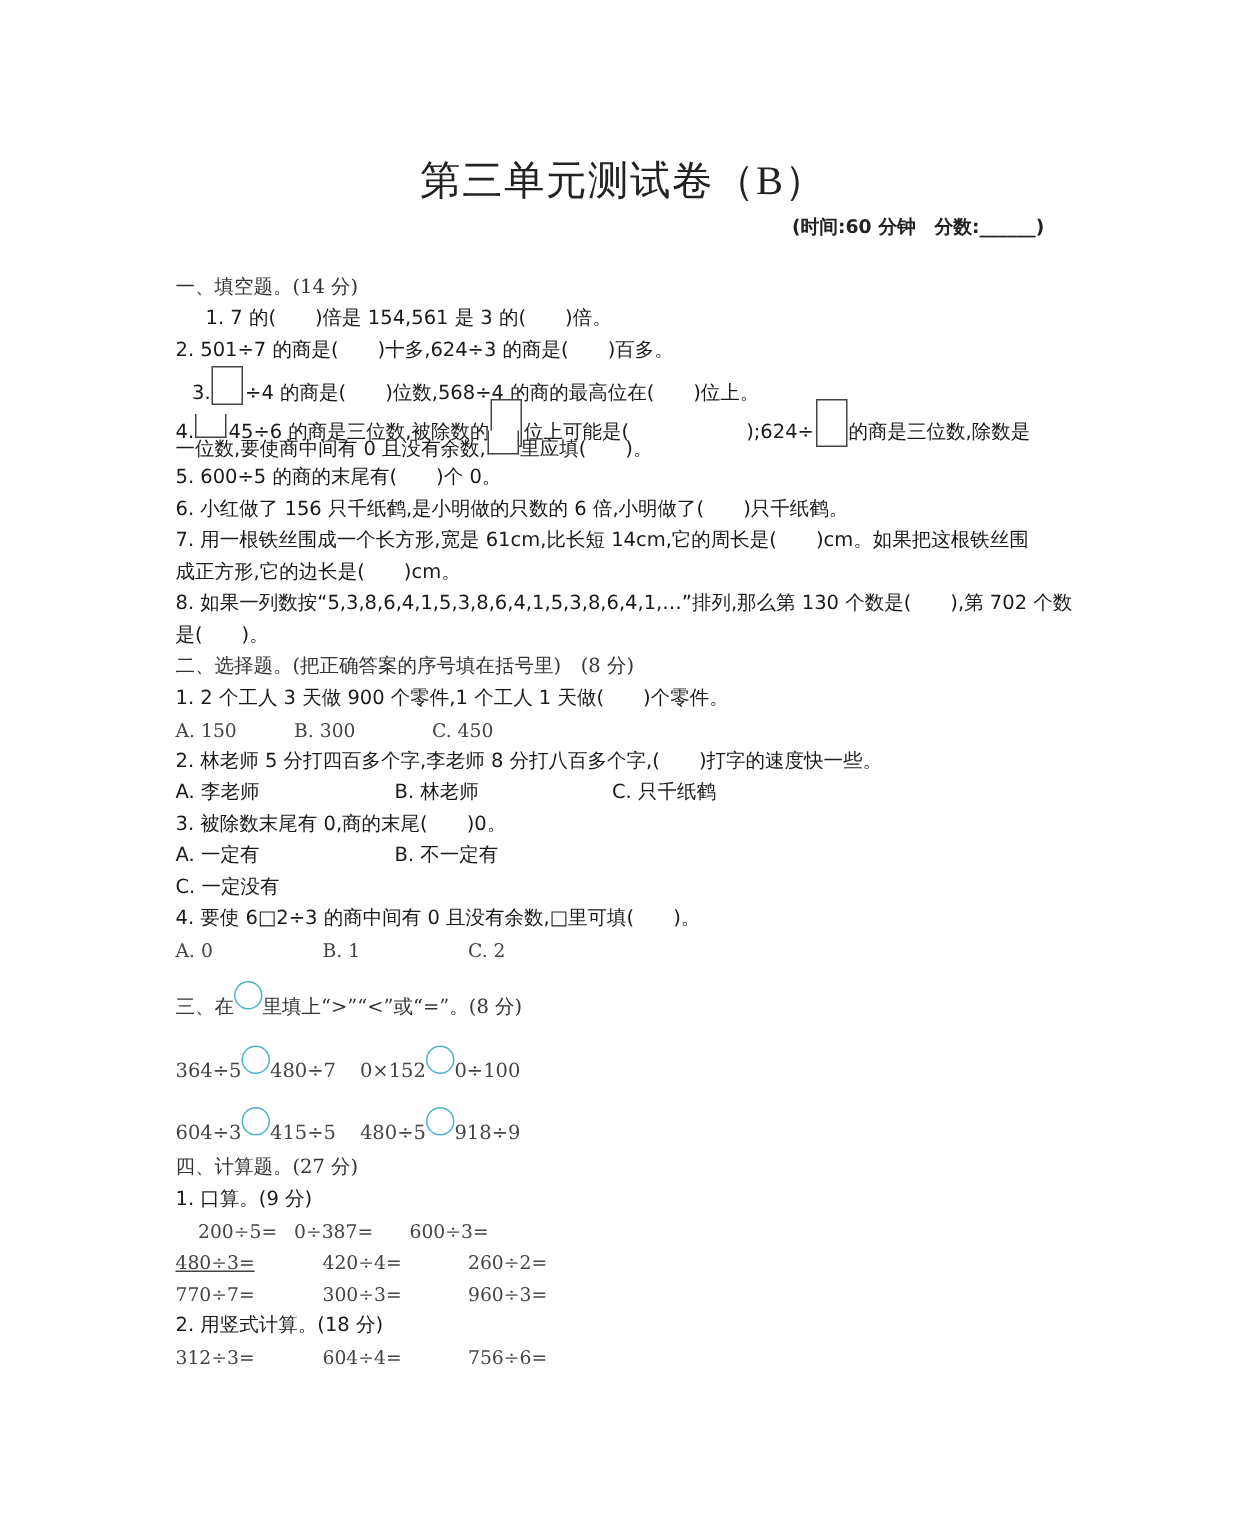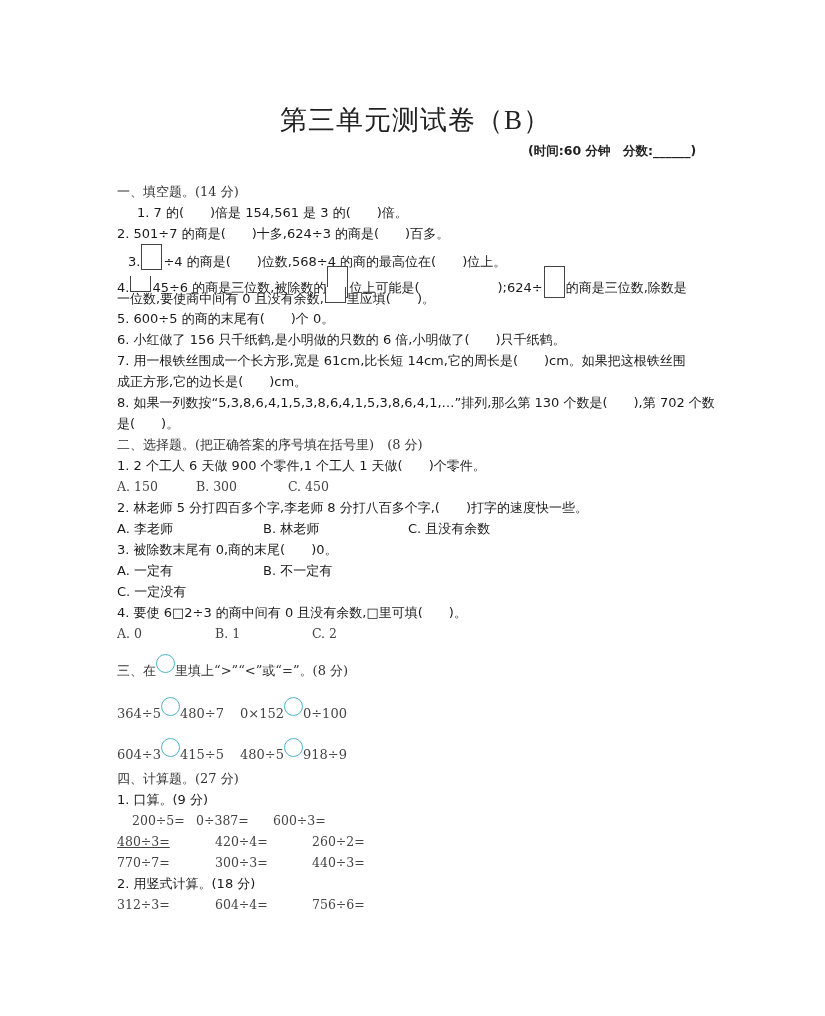--- a/index.html
+++ b/index.html
@@ -36,28 +36,28 @@
   <span>一位数,要使商中间有 0 且没有余数,</span><span class="box low"></span><span>里应填(　　)。</span>
 </div>
 <div class="abs line" style="left:117px; top:308px;">5. 600÷5 的商的末尾有(　　)个 0。</div>
 <div class="abs line" style="left:117px; top:329px;">6. 小红做了 156 只千纸鹤,是小明做的只数的 6 倍,小明做了(　　)只千纸鹤。</div>
 <div class="abs line" style="left:117px; top:350px;">7. 用一根铁丝围成一个长方形,宽是 61cm,比长短 14cm,它的周长是(　　)cm。如果把这根铁丝围</div>
 <div class="abs line" style="left:117px; top:371px;">成正方形,它的边长是(　　)cm。</div>
 <div class="abs line" style="left:117px; top:392px;">8. 如果一列数按“5,3,8,6,4,1,5,3,8,6,4,1,5,3,8,6,4,1,…”排列,那么第 130 个数是(　　),第 702 个数</div>
 <div class="abs line" style="left:117px; top:413px;">是(　　)。</div>
 
 <div class="abs line sec" style="left:117px; top:434px;">二、选择题。(把正确答案的序号填在括号里)　(8 分)</div>
-<div class="abs line" style="left:117px; top:455px;">1. 2 个工人 6 天做 900 个零件,1 个工人 1 天做(　　)个零件。</div>
+<div class="abs line" style="left:117px; top:455px;">1. 2 个工人 3 天做 900 个零件,1 个工人 1 天做(　　)个零件。</div>
 <div class="abs line num" style="left:117px; top:476px;">A. 150</div>
 <div class="abs line num" style="left:196px; top:476px;">B. 300</div>
 <div class="abs line num" style="left:288px; top:476px;">C. 450</div>
 <div class="abs line" style="left:117px; top:497px;">2. 林老师 5 分打四百多个字,李老师 8 分打八百多个字,(　　)打字的速度快一些。</div>
 <div class="abs line" style="left:117px; top:518px;">A. 李老师</div>
 <div class="abs line" style="left:263px; top:518px;">B. 林老师</div>
-<div class="abs line" style="left:408px; top:518px;">C. 且没有余数</div>
+<div class="abs line" style="left:408px; top:518px;">C. 只千纸鹤</div>
 <div class="abs line" style="left:117px; top:539px;">3. 被除数末尾有 0,商的末尾(　　)0。</div>
 <div class="abs line" style="left:117px; top:560px;">A. 一定有</div>
 <div class="abs line" style="left:263px; top:560px;">B. 不一定有</div>
 <div class="abs line" style="left:117px; top:581px;">C. 一定没有</div>
 <div class="abs line" style="left:117px; top:602px;">4. 要使 6□2÷3 的商中间有 0 且没有余数,□里可填(　　)。</div>
 <div class="abs line num" style="left:117px; top:623px;">A. 0</div>
 <div class="abs line num" style="left:215px; top:623px;">B. 1</div>
 <div class="abs line num" style="left:312px; top:623px;">C. 2</div>
 
 <div class="abs line sec" style="left:117px; top:654px;">
@@ -73,17 +73,17 @@
 <div class="abs line sec" style="left:117px; top:768px;">四、计算题。(27 分)</div>
 <div class="abs line" style="left:117px; top:789px;">1. 口算。(9 分)</div>
 <div class="abs line num" style="left:132px; top:810px;">200÷5=</div>
 <div class="abs line num" style="left:196px; top:810px;">0÷387=</div>
 <div class="abs line num" style="left:273px; top:810px;">600÷3=</div>
 <div class="abs line num" style="left:117px; top:831px;text-decoration:underline;">480÷3=</div>
 <div class="abs line num" style="left:215px; top:831px;">420÷4=</div>
 <div class="abs line num" style="left:312px; top:831px;">260÷2=</div>
 <div class="abs line num" style="left:117px; top:852px;">770÷7=</div>
 <div class="abs line num" style="left:215px; top:852px;">300÷3=</div>
-<div class="abs line num" style="left:312px; top:852px;">440÷3=</div>
+<div class="abs line num" style="left:312px; top:852px;">960÷3=</div>
 <div class="abs line" style="left:117px; top:873px;">2. 用竖式计算。(18 分)</div>
 <div class="abs line num" style="left:117px; top:894px;">312÷3=</div>
 <div class="abs line num" style="left:215px; top:894px;">604÷4=</div>
 <div class="abs line num" style="left:312px; top:894px;">756÷6=</div>
 
 </body></html>

